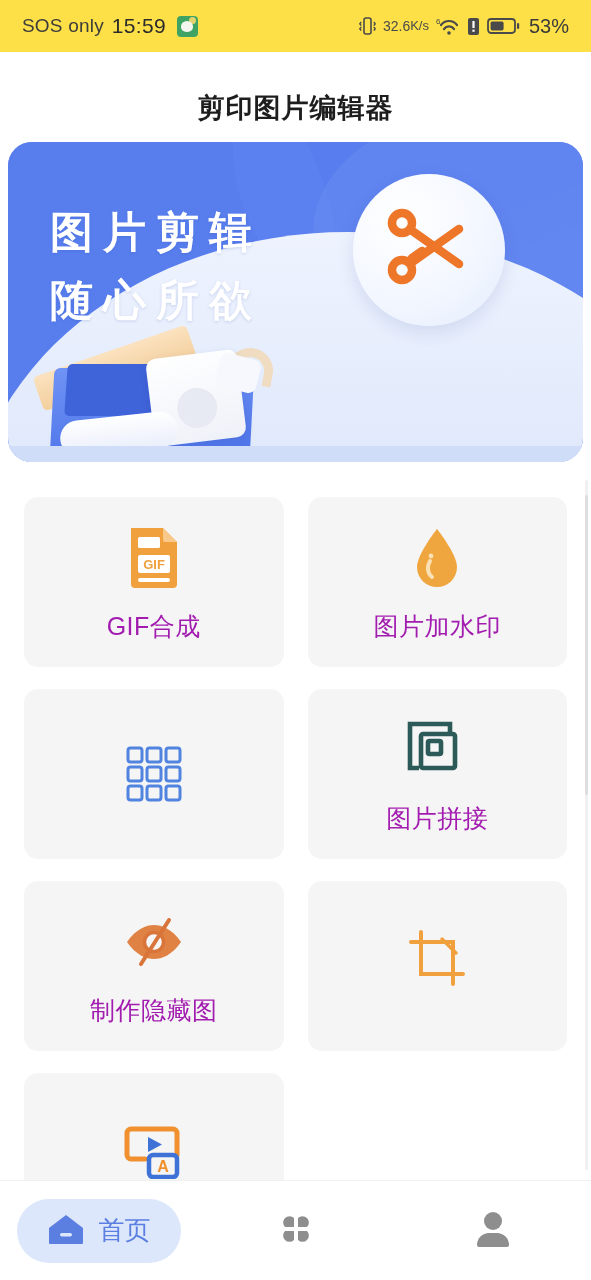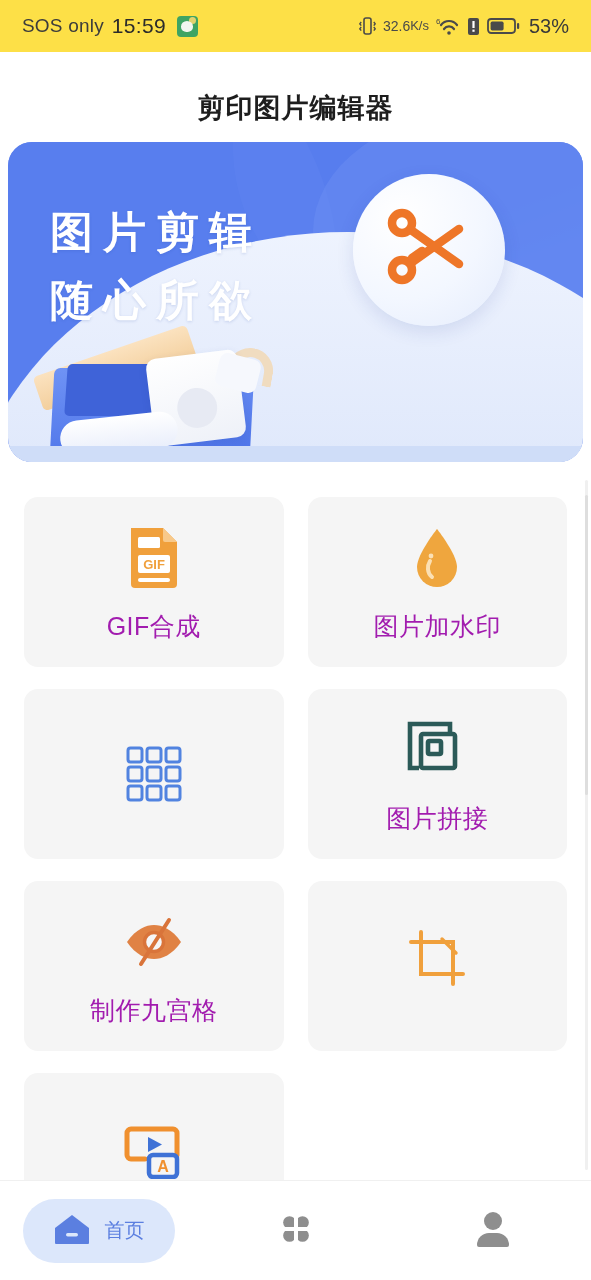--- a/index.html
+++ b/index.html
@@ -159,21 +159,21 @@
     background:#fff; border-top:1px solid #f0f0f0;
     display:flex; align-items:center;
   }
   .nav-cell{
     flex:1; display:flex; align-items:center; justify-content:center; height:100%;
   }
   .nav-pill{
     display:flex; align-items:center; gap:14px;
     background:#dce7fb; border-radius:32px; padding:13px 30px;
   }
-  .nav-pill .lbl{ font-size:20px; color:#5b7fe0; }
+  .nav-pill .lbl{ font-size:26px; color:#5b7fe0; }
 </style>
 </head>
 <body>
 
 <div id="app">
 
   <div class="statusbar">
     <div class="sb-left">
       <span class="sb-carrier">SOS only</span>
       <span class="sb-time">15:59</span>
@@ -320,21 +320,21 @@
         <div class="card-ico">
           <svg width="64" height="56" viewBox="0 0 64 56">
             <g fill="none" stroke="#d9743a" stroke-width="3.4">
               <path d="M5 28 C14 15 24 11 32 11 C40 11 50 15 59 28 C50 41 40 45 32 45 C24 45 14 41 5 28 Z" fill="#e08244" stroke="none"></path>
               <circle cx="32" cy="28" r="10" fill="#f6f6f6" stroke="none"></circle>
               <circle cx="32" cy="28" r="9.5"></circle>
               <path d="M47 6 L19 50" stroke-width="4" stroke-linecap="round"></path>
             </g>
           </svg>
         </div>
-        <div class="card-lbl">制作九宫格</div>
+        <div class="card-lbl">制作隐藏图</div>
       </div>
 
       <div class="card">
         <div class="card-ico">
           <svg width="58" height="58" viewBox="0 0 58 58">
             <g fill="none" stroke="#f0a03c" stroke-width="4" stroke-linecap="round">
               <path d="M13 3 V45 H55"></path>
               <path d="M3 13 H45 V55"></path>
               <path d="M34 10 L48 24" stroke-width="3.4"></path>
             </g>

